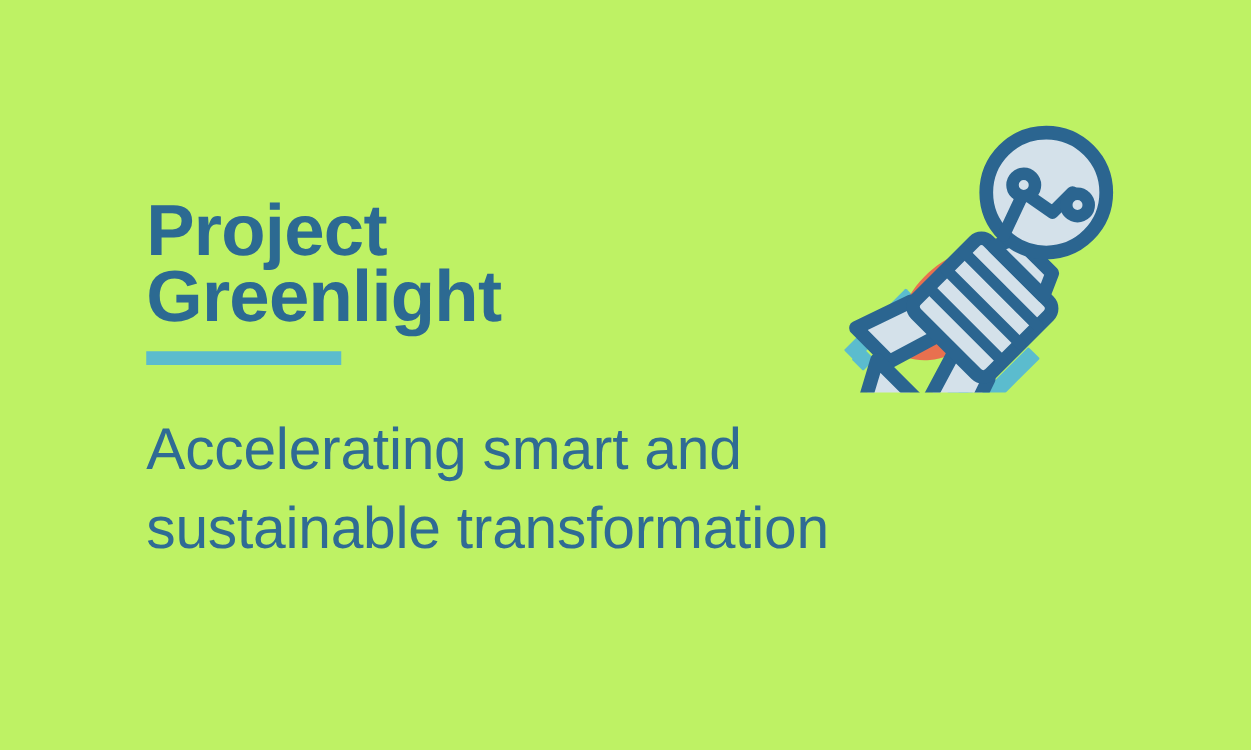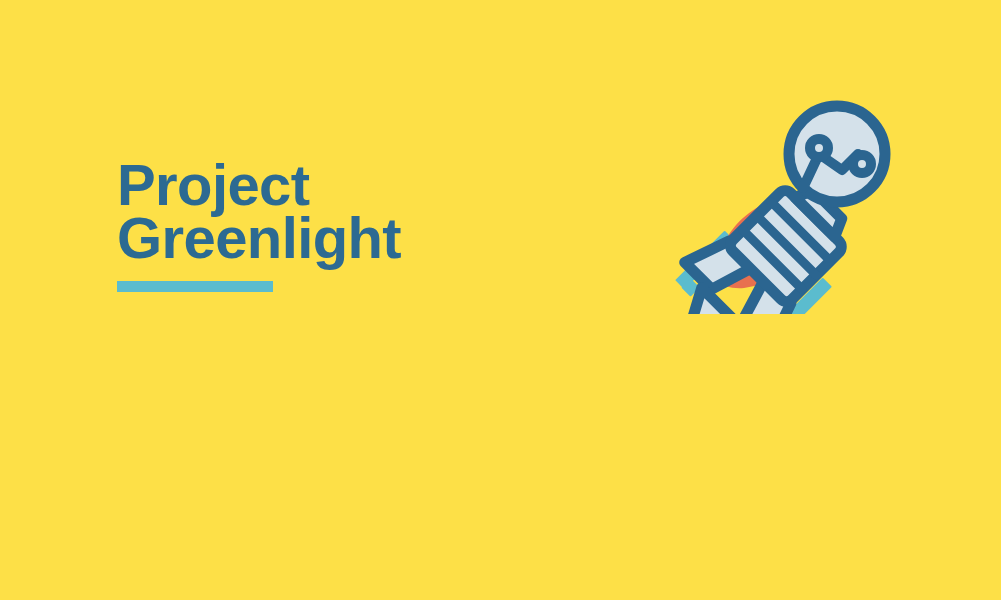--- a/index.html
+++ b/index.html
@@ -10,21 +10,21 @@
     width: 1001px;
     height: 600px;
     overflow: hidden;
     font-family: "Liberation Sans", sans-serif;
   }
 
   #slide {
     position: relative;
     width: 1001px;
     height: 600px;
-    background: #fde047;
+    background: #bef264;
     overflow: hidden;
   }
 
   
   #text-block {
     position: absolute;
     left: 117px;
     top: 158px;
     width: 700px;
   }
@@ -78,20 +78,22 @@
 
 <div id="slide">
 
   <div id="text-block">
 
     <h1 id="title">Project
 Greenlight</h1>
 
     <div id="accent-bar"></div>
 
+    <p id="subtitle">Accelerating smart and
+sustainable transformation</p>
   </div>
 
   <div id="illustration">
     <svg viewBox="0 0 232 222" xmlns="http://www.w3.org/2000/svg">
 
       <g fill="#5bbcce">
         <rect x="26" y="133" width="13" height="70" rx="1" transform="rotate(45 32.5 168)"></rect>
         <rect x="49" y="146" width="13" height="60" rx="1" transform="rotate(45 55.5 176)"></rect>
         <rect x="12" y="189" width="13" height="13" rx="1" transform="rotate(45 18.5 195.5)"></rect>
       </g>

